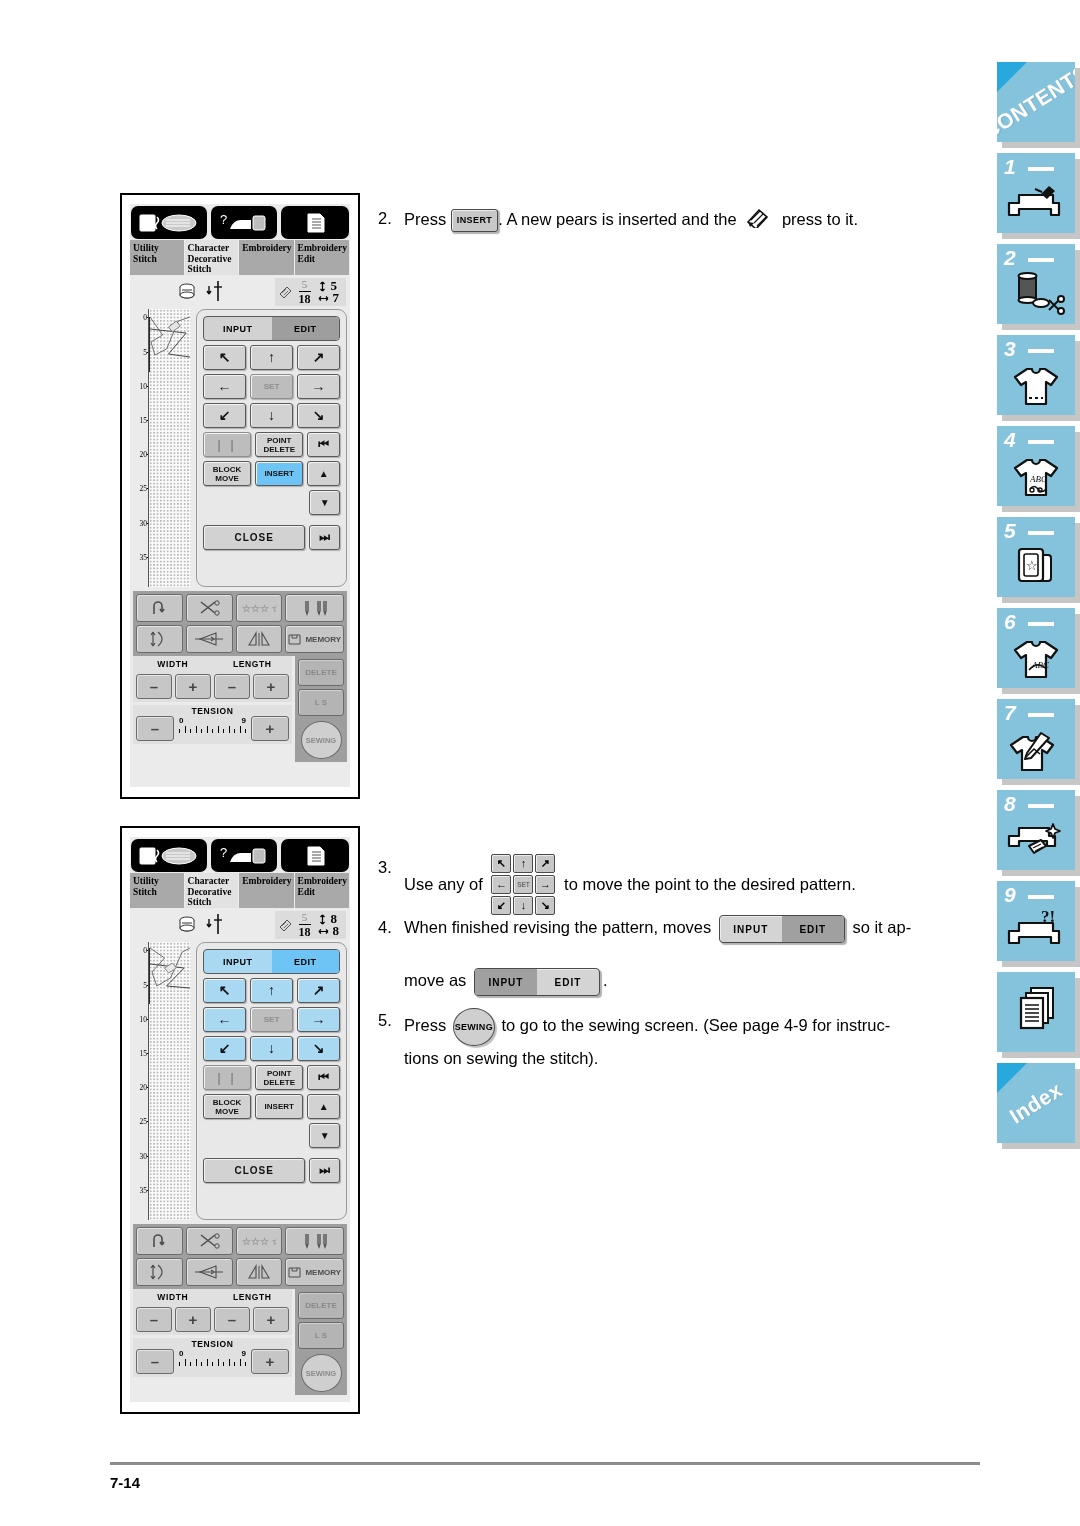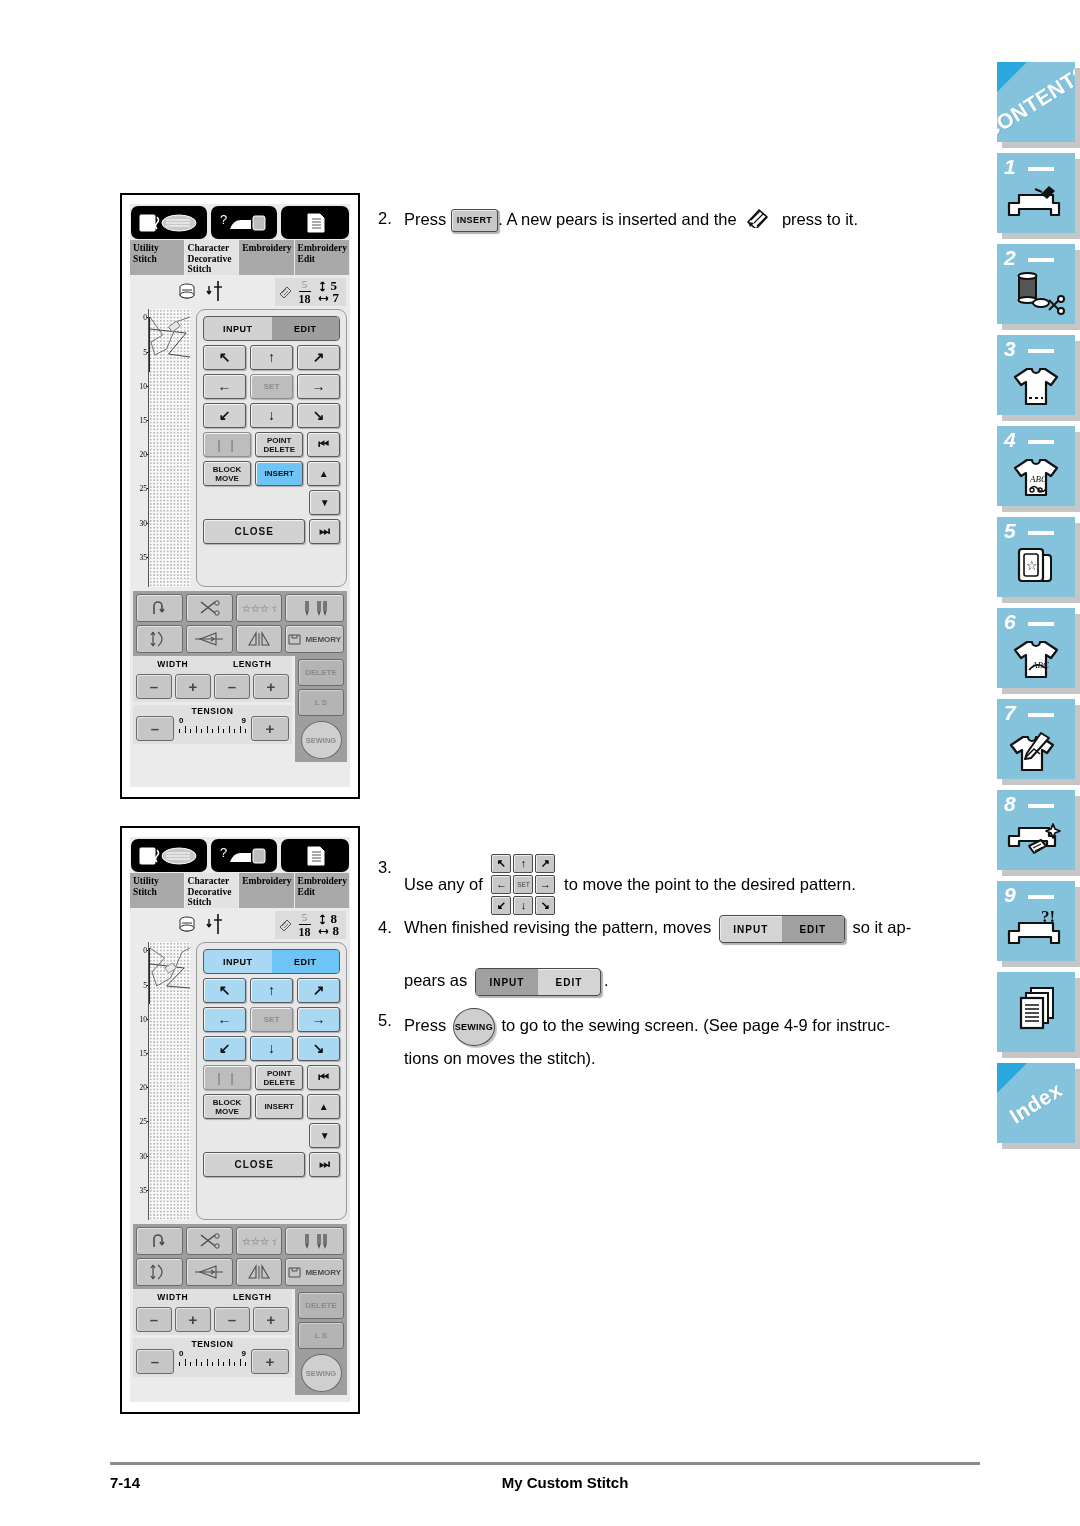--- a/index.html
+++ b/index.html
@@ -150,21 +150,21 @@
   .ie-row .half.sel { background:#9e9e9e; }
   .ie-row.blue { background:#a9d8f2; }
   .ie-row.blue .half.sel { background:#6ec5f5; }
 
   .grid3 { display:grid; grid-template-columns:repeat(3,1fr); gap:4px; }
   .grid3 .k { height:25px; font-size:14px; }
 
   .rowpair { display:grid; grid-template-columns:1.15fr 1.15fr .78fr; gap:4px; }
   .rowpair .k { height:25px; }
 
-  .closerow { display:grid; grid-template-columns:1fr .3fr; gap:4px; margin-top:0; }
+  .closerow { display:grid; grid-template-columns:1fr .3fr; gap:4px; margin-top:6px; }
   .closerow .k { height:25px; }
   .spacerrow { display:grid; grid-template-columns:1fr .3fr; gap:4px; }
   .spacerrow .k { height:25px; }
   .spacerrow .ghost { visibility:hidden; }
 
   
   .fnarea { padding:4px 3px 0 3px; }
   .fngrid {
     display:grid; grid-template-columns:1fr 1fr 1fr 1.25fr;
     gap:3px; background:#9e9e9e; padding:3px;
@@ -837,38 +837,38 @@
       <span class="no">4.</span>
       <span class="tx">
         <span>When finished revising the pattern, moves</span>
         <span class="inline-ie">
           <span>INPUT</span>
           <span class="sel">EDIT</span>
         </span>
         <span>so it ap-</span>
         <br>
         <span style="display:inline-block;height:8px"></span><br>
-        <span>pears as</span>
+        <span>move as</span>
         <span class="inline-ie">
           <span class="sel">INPUT</span>
           <span>EDIT</span>
         </span><span>.</span>
       </span>
     </div>
   </div>
 
   <div class="steps" id="step5">
     <div class="step">
       <span class="no">5.</span>
       <span class="tx">
         <span>Press</span>
         <span class="inline-sew">SEWING</span>
         <span>to go to the sewing screen. (See page 4-9 for instruc-</span>
         <br>
-        <span>tions on moves the stitch).</span>
+        <span>tions on sewing the stitch).</span>
       </span>
     </div>
   </div>
 
   <div class="sidebar">
 
     <div class="tab corner">
       <div class="rot small">CONTENTS</div>
     </div>
 
@@ -1000,17 +1000,16 @@
     <div class="tab corner">
       <div class="rot small">Index</div>
     </div>
 
   </div>
 
   <div class="footer">
     <div class="rule"></div>
     <div class="frow">
       <span class="pg">7-14</span>
-      <span class="ttl">My Custom Stitch</span>
     </div>
   </div>
 
 </div>
 
 </body></html>

